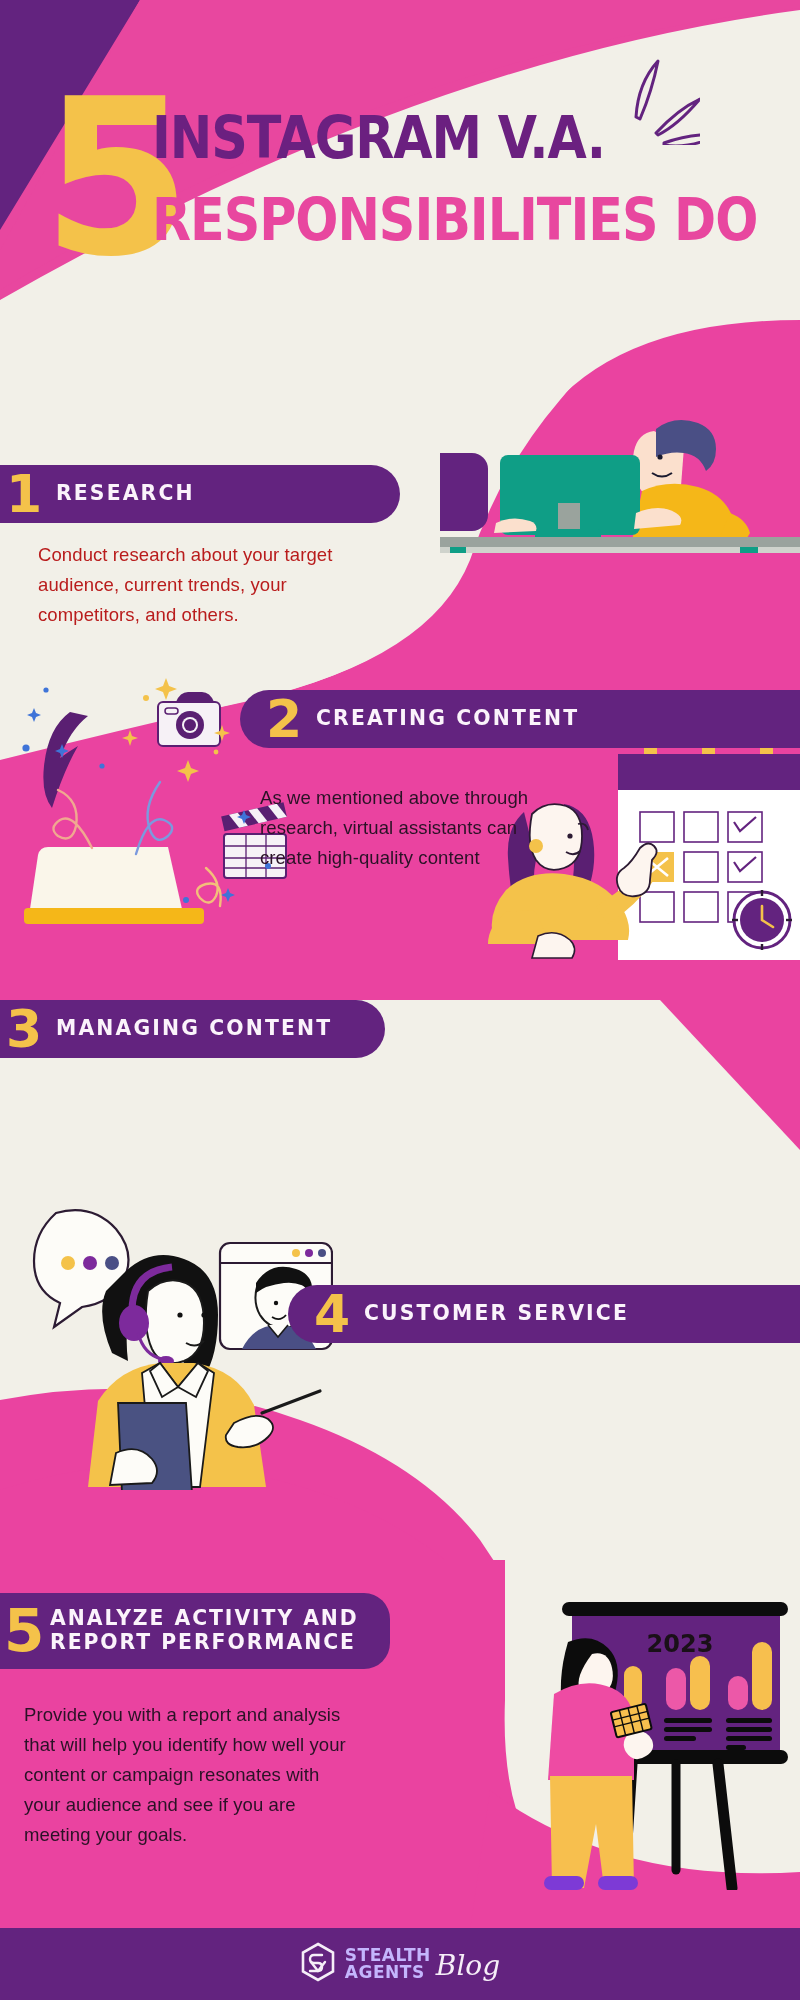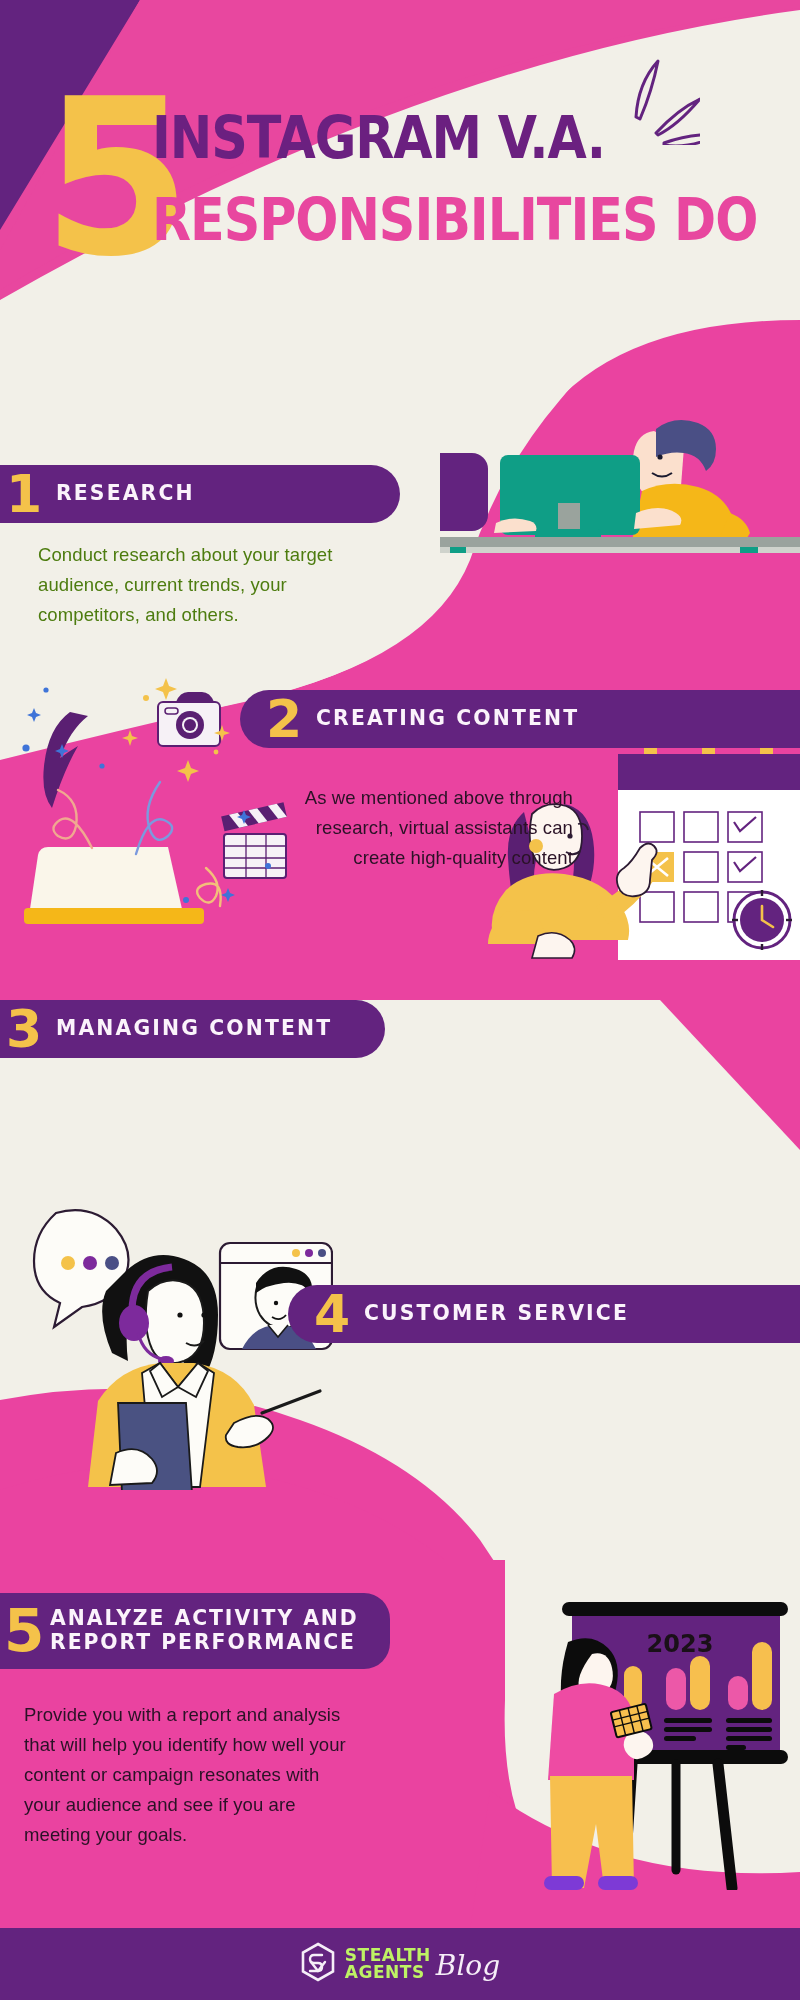--- a/index.html
+++ b/index.html
@@ -83,21 +83,21 @@
     line-height: 1.12;
     transform: scaleX(0.97);
     transform-origin: left center;
   }
 
   .body-text {
     position: absolute;
     font-family: "Liberation Sans", sans-serif;
     font-size: 18.5px;
     line-height: 1.62;
-    color: #4d7c0f;
+    color: #b91c1c;
     letter-spacing: 0.1px;
   }
   .body-text.dark-on-pink { color: #2a1226; }
 
   
   .footer {
     position: absolute;
     left: 0; bottom: 0;
     width: 800px; height: 72px;
     background: #63237f;
@@ -105,21 +105,21 @@
     align-items: center;
     justify-content: center;
     gap: 9px;
   }
   .logo-words {
     display: flex; flex-direction: column;
     line-height: 1.0;
     font-family: "DejaVu Sans", sans-serif;
     font-weight: bold;
     font-size: 17px;
-    color: #bef264;
+    color: #c4b5fd;
     letter-spacing: 0.5px;
   }
   .logo-blog {
     font-family: "DejaVu Serif", serif;
     font-style: italic;
     font-size: 28px;
     color: #f6eef8;
     margin-left: -4px;
     margin-top: 2px;
   }
@@ -453,21 +453,21 @@
   <div class="banner" style="left:-20px; top:465px; width:420px; height:58px; border-radius:0 30px 30px 0;">
     <span class="banner-num">1</span>
     <span class="banner-title">RESEARCH</span>
   </div>
   <div class="body-text" style="left:38px; top:540px; width:330px;">Conduct research about your target audience, current trends, your competitors, and others.</div>
 
   <div class="banner" style="left:240px; top:690px; width:580px; height:58px; border-radius:30px 0 0 30px;">
     <span class="banner-num">2</span>
     <span class="banner-title">CREATING CONTENT</span>
   </div>
-  <div class="body-text dark-on-pink" style="left:273px; top:783px; width:300px;text-align:right;">As we mentioned above through research, virtual assistants can create high-quality content</div>
+  <div class="body-text dark-on-pink" style="left:260px; top:783px; width:300px;">As we mentioned above through research, virtual assistants can create high-quality content</div>
 
   <div class="banner" style="left:-20px; top:1000px; width:405px; height:58px; border-radius:0 30px 30px 0;">
     <span class="banner-num">3</span>
     <span class="banner-title">MANAGING CONTENT</span>
   </div>
 
   <div class="banner" style="left:288px; top:1285px; width:532px; height:58px; border-radius:30px 0 0 30px;">
     <span class="banner-num">4</span>
     <span class="banner-title">CUSTOMER SERVICE</span>
   </div>

